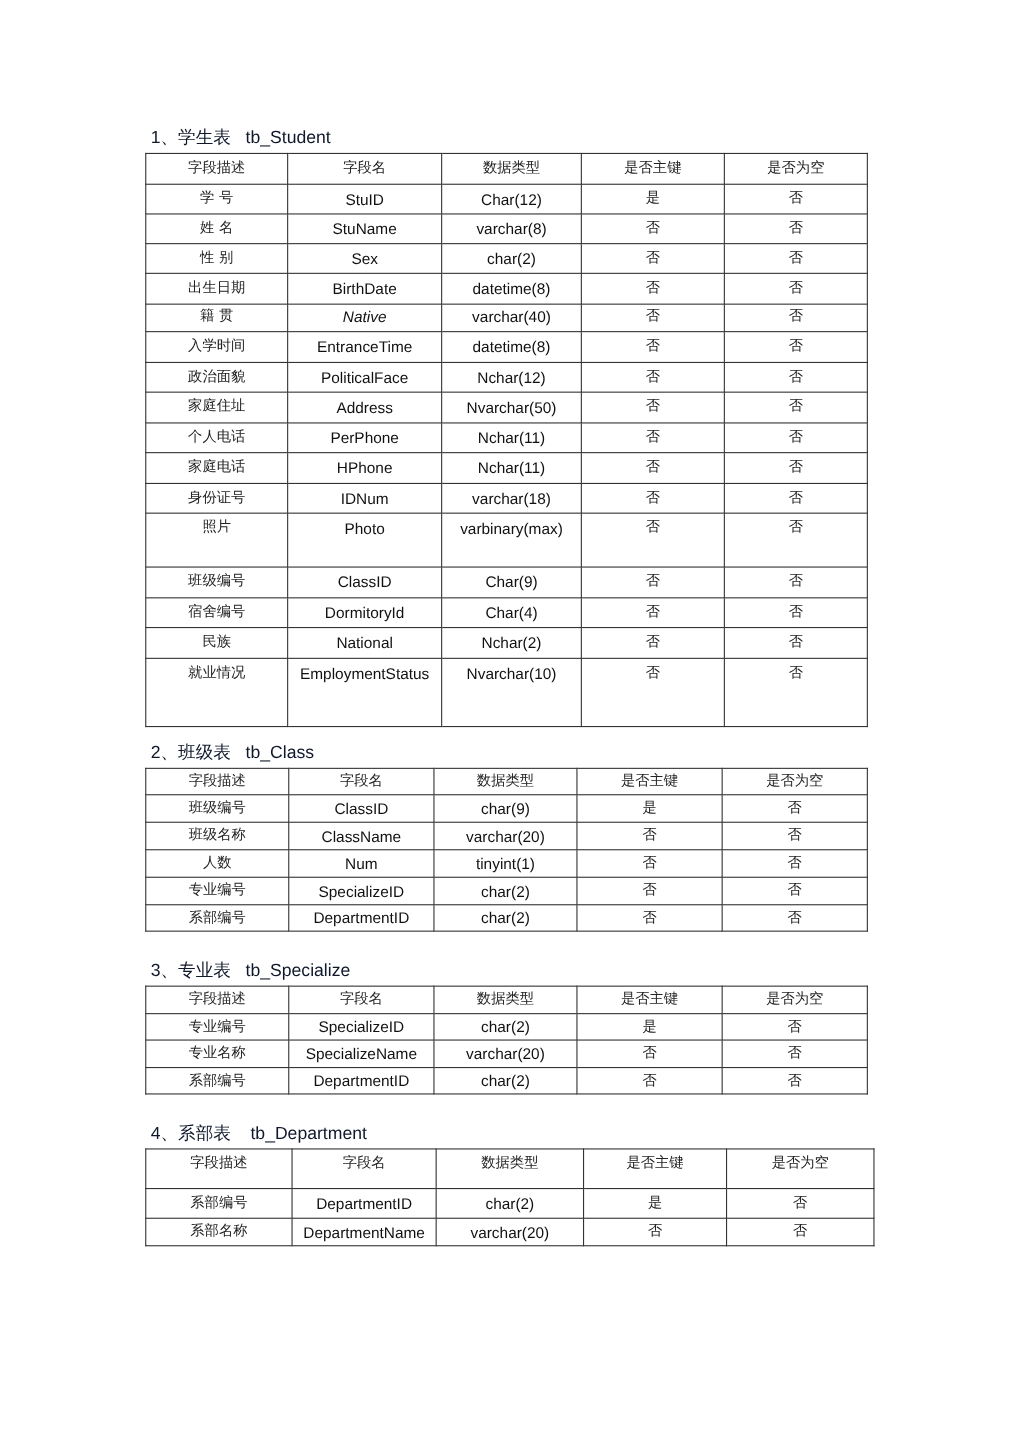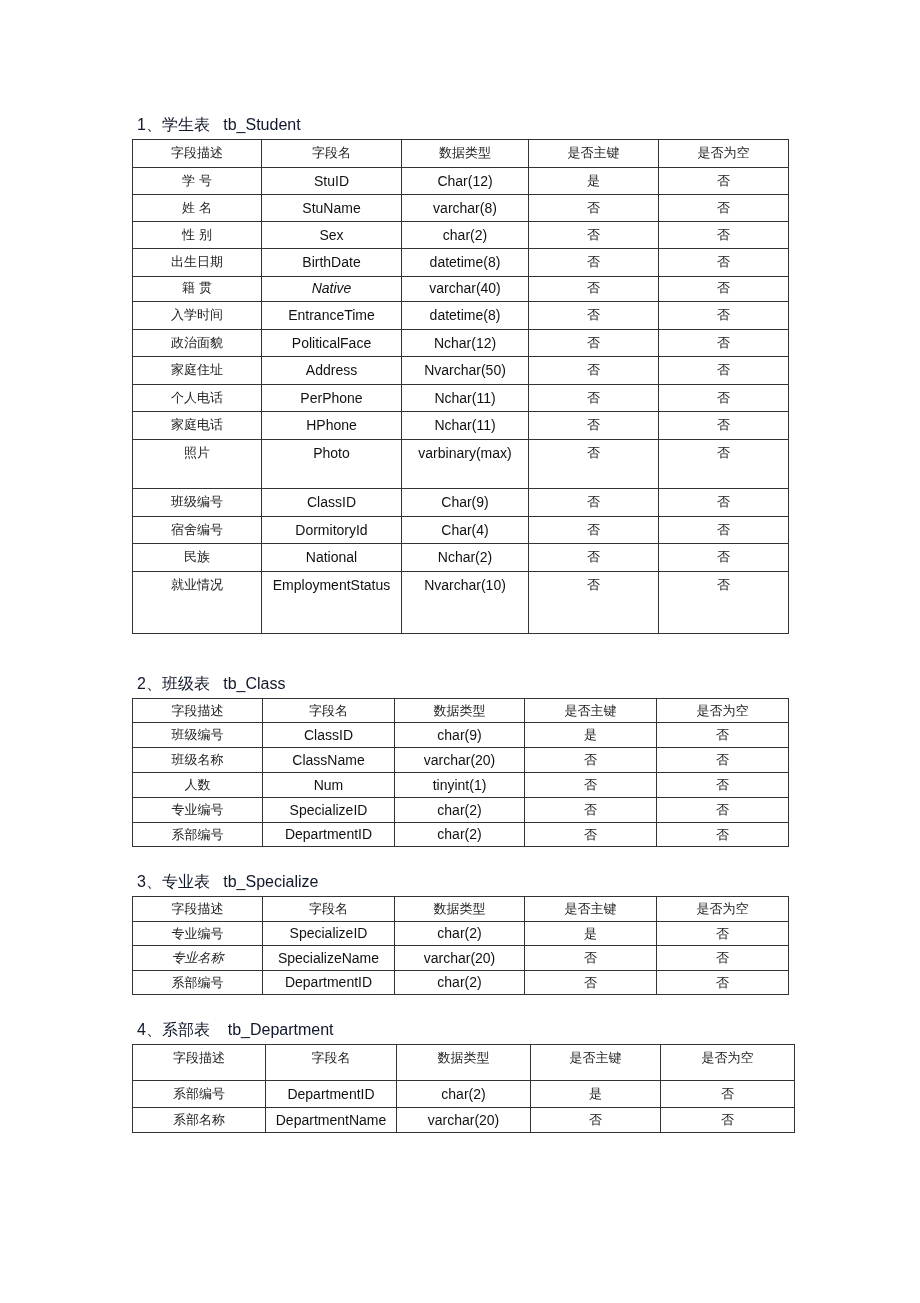--- a/index.html
+++ b/index.html
@@ -96,20 +96,27 @@
     <td class="cn">否</td>
     <td class="cn">否</td>
   </tr>
   <tr style="height:28px;">
     <td class="cn">家庭电话</td>
     <td>HPhone</td>
     <td>Nchar(11)</td>
     <td class="cn">否</td>
     <td class="cn">否</td>
   </tr>
+  <tr style="height:27px;">
+    <td class="cn">身份证号</td>
+    <td>IDNum</td>
+    <td>varchar(18)</td>
+    <td class="cn">否</td>
+    <td class="cn">否</td>
+  </tr>
   <tr style="height:49px;padding-left:47px;">
     <td class="cn">照片</td>
     <td>Photo</td>
     <td class="wrap">varbinary(max)</td>
     <td class="cn">否</td>
     <td class="cn">否</td>
   </tr>
   <tr style="height:28px;">
     <td class="cn">班级编号</td>
     <td>ClassID</td>
@@ -214,21 +221,21 @@
     <td style="line-height:24px;">是否为空</td>
   </tr>
   <tr style="height:24px;">
     <td class="cn" style="line-height:23px;">专业编号</td>
     <td style="line-height:23px;">SpecializeID</td>
     <td style="line-height:23px;">char(2)</td>
     <td class="cn" style="line-height:23px;">是</td>
     <td class="cn" style="line-height:23px;">否</td>
   </tr>
   <tr style="height:25px;">
-    <td class="cn" style="line-height:24px;font-style:italic;">专业名称</td>
+    <td class="cn" style="line-height:24px;">专业名称</td>
     <td style="line-height:24px;">SpecializeName</td>
     <td style="line-height:24px;">varchar(20)</td>
     <td class="cn" style="line-height:24px;">否</td>
     <td class="cn" style="line-height:24px;">否</td>
   </tr>
   <tr style="height:24px;">
     <td class="cn" style="line-height:23px;">系部编号</td>
     <td style="line-height:23px;">DepartmentID</td>
     <td style="line-height:23px;">char(2)</td>
     <td class="cn" style="line-height:23px;">否</td>

